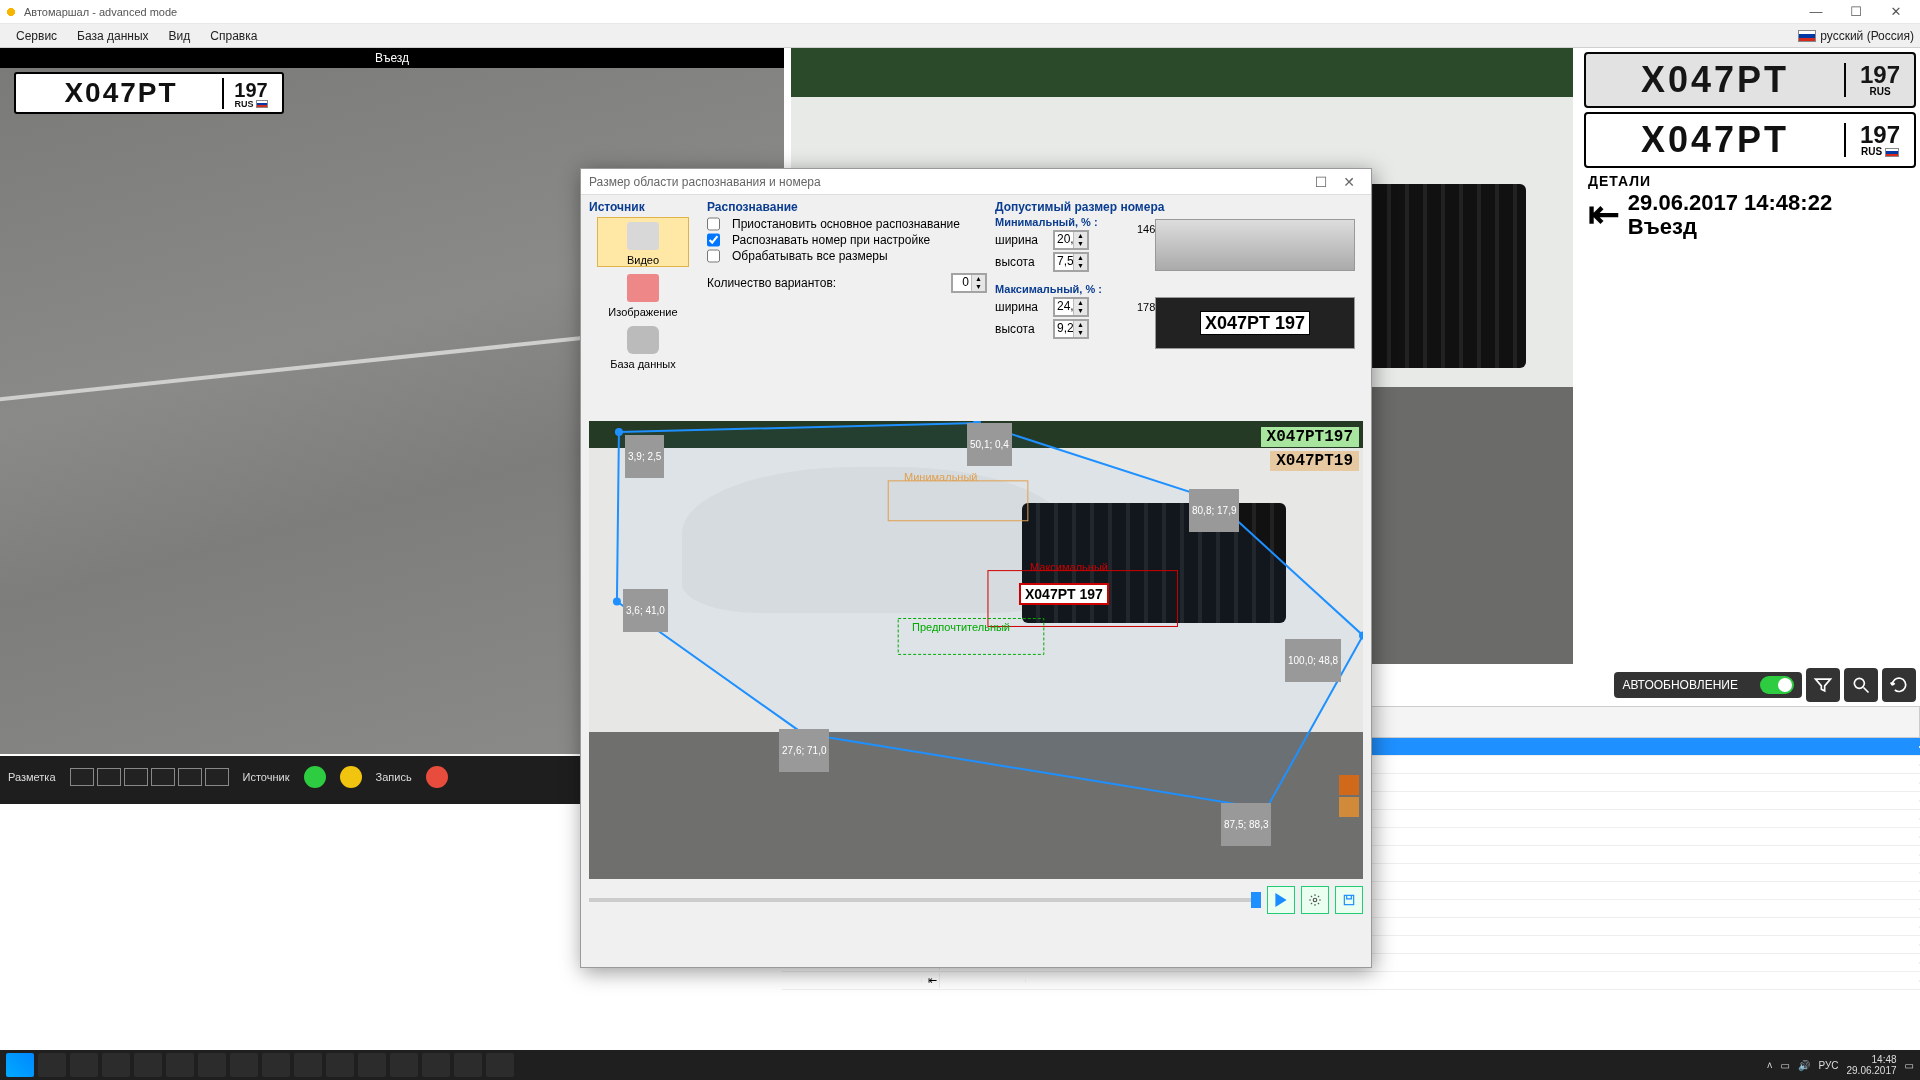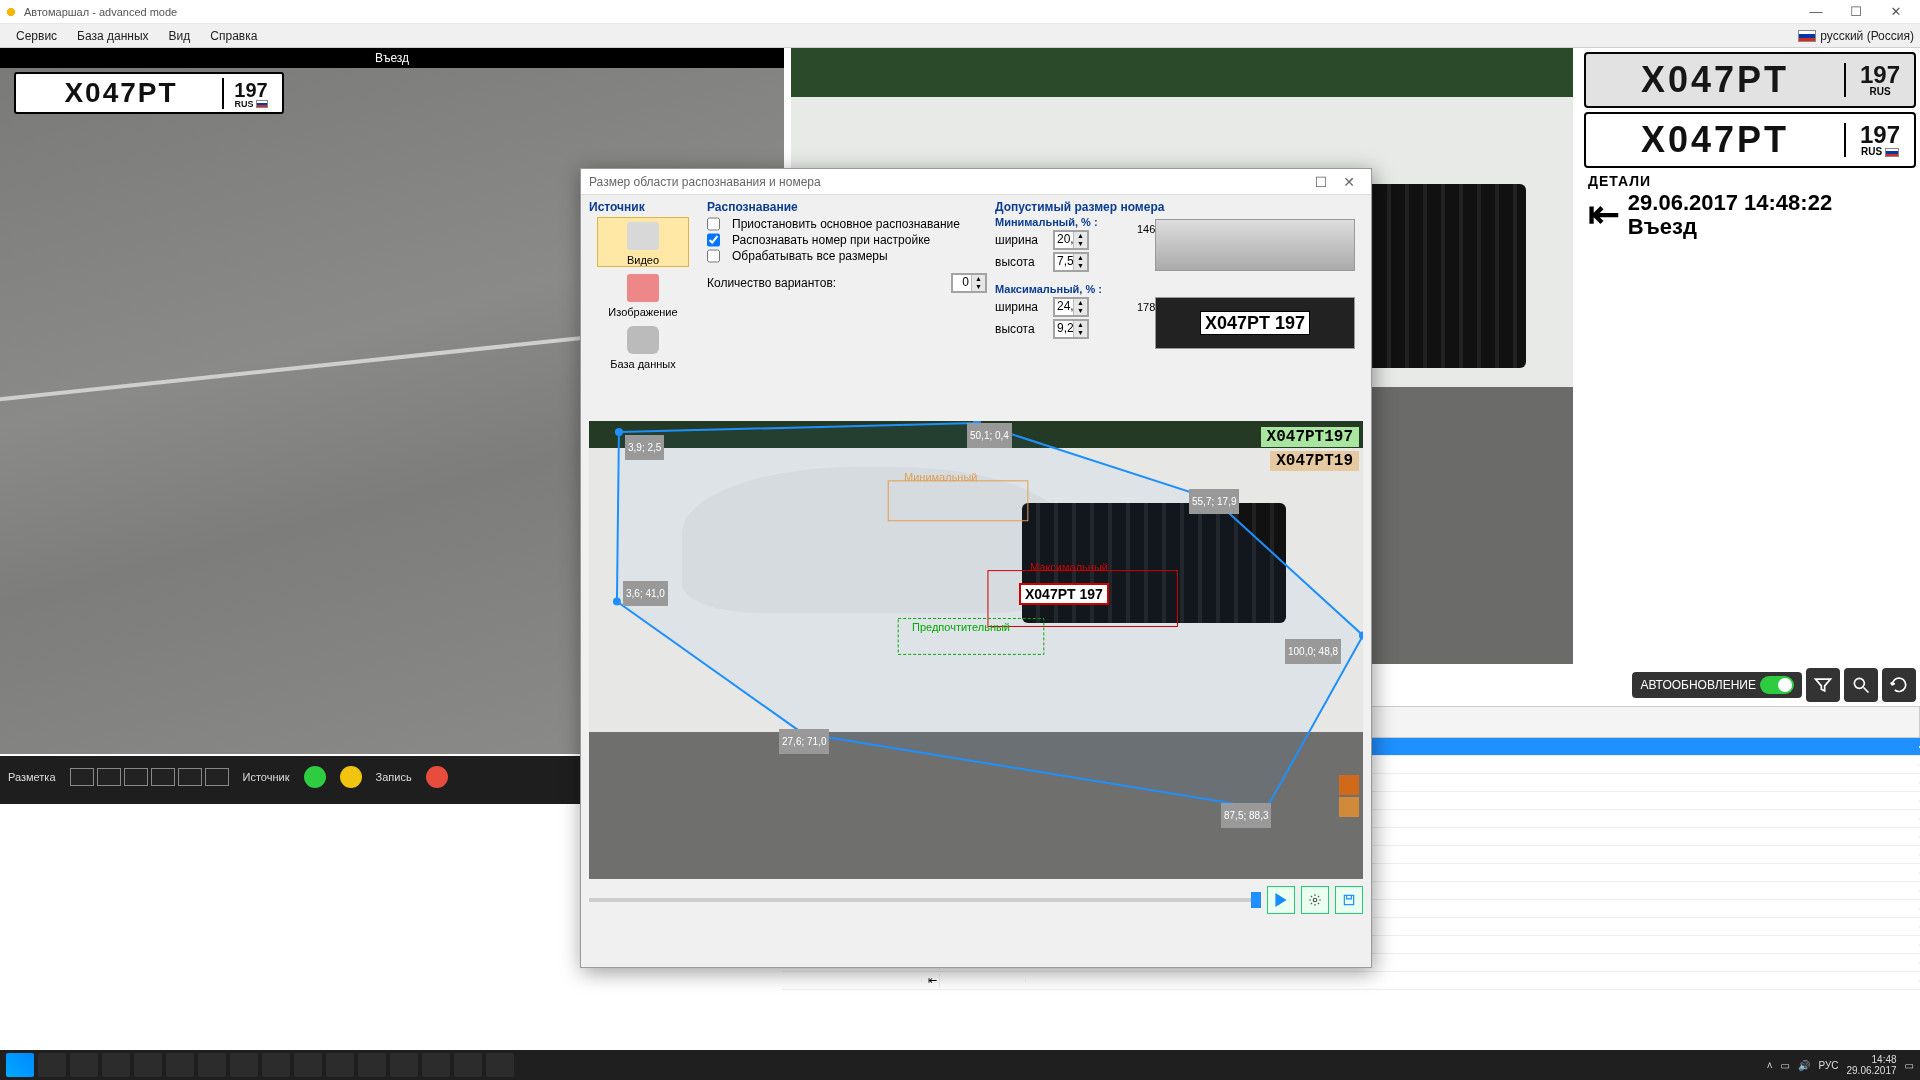--- a/index.html
+++ b/index.html
@@ -46,21 +46,21 @@
 .plate-lg .pr .r { font: 700 10px/1 Arial; display: flex; justify-content: center; gap: 3px; align-items: center; }
 .details-h { margin: 6px 8px 2px; font: 700 14px/1 Arial; letter-spacing: 1px; }
 .details-row { margin: 2px 8px; display: flex; align-items: center; gap: 8px; }
 .details-row .arr { font-size: 38px; font-weight: 700; }
 .details-row .dt { font: 700 22px/1.2 Arial; }
 .details-row .dir { font: 700 22px/1 Arial; }
 
 
 .results { position: absolute; left: 782px; right: 0; top: 620px; bottom: 0; background: #fff; }
 .results-tb { position: absolute; right: 4px; top: 0; display: flex; align-items: center; gap: 4px; }
-.auto-upd { background: #333; color: #fff; padding: 4px 8px; border-radius: 4px; display: flex; align-items: center; gap: 4px; font-size: 12px; }
+.auto-upd { background: #333; color: #fff; padding: 4px 8px; border-radius: 4px; display: flex; align-items: center; gap: 22px; font-size: 12px; }
 .switch { width: 34px; height: 18px; background: #2ecc40; border-radius: 9px; position: relative; }
 .switch::after { content:""; width:14px; height:14px; background:#fff; border-radius:50%; position:absolute; right:2px; top:2px; }
 .tb-btn { width: 34px; height: 34px; background: #333; border-radius: 4px; display:flex; align-items:center; justify-content:center; }
 .tb-btn svg { width:20px; height:20px; stroke:#fff; fill:none; stroke-width:2; }
 
 .rtable { position: absolute; left: 0; right: 0; top: 38px; bottom: 0; border-top: 1px solid #ccc; overflow: hidden; font-size: 11px; }
 .rtable .rhead { display: flex; background: #f4f4f4; border-bottom: 1px solid #ccc; }
 .rtable .rhead div { padding: 3px 6px; border-right: 1px solid #ccc; }
 .rtable .rrow { display: flex; border-bottom: 1px solid #eee; height: 18px; align-items: center; white-space: nowrap; }
 .rtable .rrow.sel { background: #1e90ff; color: #fff; }
@@ -108,21 +108,21 @@
 .dims .thumb.t2 { right:0; top:96px; background:#222; color:#fff; display:flex; align-items:center; justify-content:center; }
 .dims .thumb.t2 .pl { background:#fff; color:#000; font:700 18px/1 Arial; padding:2px 4px; border:1px solid #000; }
 .dims .asp { margin-top:86px; display:flex; align-items:center; gap:4px; font-size:12px;}
 
 
 .pview { position:absolute; left:8px; right:8px; top:226px; bottom:44px; background:#000; overflow:hidden; }
 .pview .car2 { position:absolute; inset:0; background: linear-gradient(180deg,#243a24 0 6%,#e7e8e6 6% 68%, #6f6f6d 68% 100%); }
 .pview .car2::before { content:""; position:absolute; left:12%; top:10%; width:50%; height:32%; background:#e0e0de; border-radius:45% 45% 20% 20%; }
 .pview .car2::after { content:""; position:absolute; right:10%; top:18%; width:34%; height:26%; background:repeating-linear-gradient(90deg,#111 0 14px,#222 14px 18px); border-radius:6px; }
 .poly { position:absolute; inset:0; }
-.pt-lab { position:absolute; background:#999; color:#fff; font-size:10px; padding:7px 3px; }
+.pt-lab { position:absolute; background:#999; color:#fff; font-size:10px; padding:16px 3px; }
 .region-lab { position:absolute; font-size:11px; padding:0 3px; }
 .reco-lab { position:absolute; right:4px; background:#a8e6a0; color:#000; font:700 16px/1 "Courier New"; padding:2px 6px; }
 .reco-lab.r2 { background:#e6c9a0; }
 .plate-sm { position:absolute; background:#fff; border:2px solid #c00; font:700 14px/1 Arial; padding:2px 4px; color:#000; }
 
 .pview-ctrl { position:absolute; left:8px; right:8px; bottom:8px; height:30px; display:flex; align-items:center; gap:6px; }
 .pview-ctrl .slider { flex:1; height:4px; background:#ccc; position:relative; }
 .pview-ctrl .slider .knob { position:absolute; right:0; top:-6px; width:10px; height:16px; background:#1e90ff; }
 .pview-ctrl .cbtn2 { width:28px; height:28px; border:1px solid #2c7; background:#eafff0; display:flex; align-items:center; justify-content:center; }
 .pview-ctrl .cbtn2.play svg{fill:#1a8cff;}
@@ -447,25 +447,25 @@
             <circle cx="776" cy="215" r="4" fill="#1e90ff"></circle>
           <circle cx="679" cy="389" r="4" fill="#1e90ff"></circle>
             <circle cx="214" cy="313" r="4" fill="#1e90ff"></circle>
           <circle cx="28" cy="181" r="4" fill="#1e90ff"></circle>
           <rect x="300" y="60" width="140" height="40" fill="none" stroke="#e0a050" stroke-width="1"></rect>
           <rect x="400" y="150" width="190" height="56" fill="none" stroke="#c00" stroke-width="1"></rect>
           <rect x="310" y="198" width="146" height="36" fill="none" stroke="#0a0" stroke-width="1" stroke-dasharray="3 2"></rect>
         </svg>
         <div class="pt-lab" style="left:36px;top:14px">3,9; 2,5</div>
         <div class="pt-lab" style="left:378px;top:2px">50,1; 0,4</div>
-        <div class="pt-lab" style="left:600px;top:68px">55,7; 17,9</div>
+        <div class="pt-lab" style="left:600px;top:68px">80,8; 17,9</div>
         <div class="pt-lab" style="left:696px;top:218px">100,0; 48,8</div>
         <div class="pt-lab" style="left:632px;top:382px">87,5; 88,3</div>
         <div class="pt-lab" style="left:190px;top:308px">27,6; 71,0</div>
-        <div class="pt-lab" style="left:34px;top:160px">3,6; 41,0</div>
+        <div class="pt-lab" style="left:34px;top:168px">3,6; 41,0</div>
         <div class="region-lab" style="left:312px;top:50px;color:#e0a050">Минимальный</div>
         <div class="region-lab" style="left:438px;top:140px;color:#c00">Максимальный</div>
         <div class="region-lab" style="left:320px;top:200px;color:#0a0">Предпочтительный</div>
         <div class="reco-lab" style="top:6px">X047PT197</div>
         <div class="reco-lab r2" style="top:30px">X047PT19</div>
         <div class="plate-sm" style="left:430px;top:162px">X047PT 197</div>
         <div style="position:absolute;right:2px;bottom:60px">
             <div class="color-sq"></div>
             <div class="color-sq" style="background:#d08a3a"></div>
           </div>

